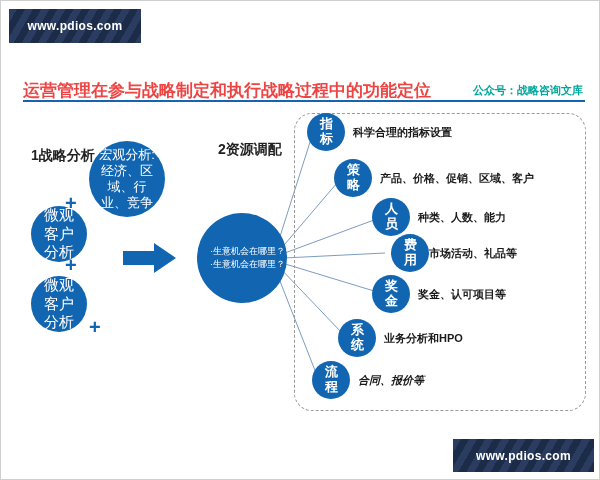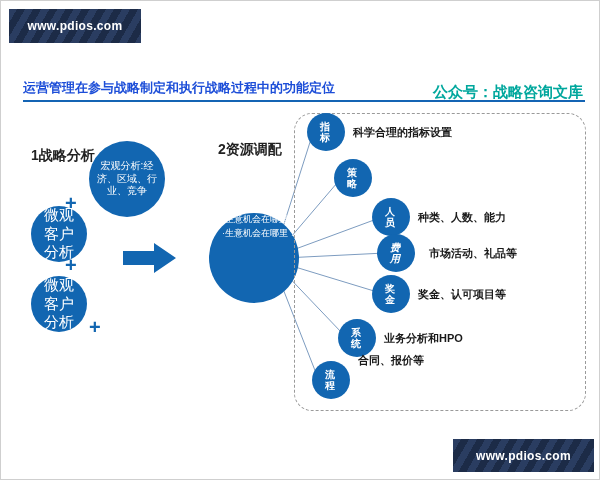--- a/index.html
+++ b/index.html
@@ -7,46 +7,46 @@
   .page { position:relative; width:600px; height:480px; background:#fff;
           border:1px solid #cfcfcf; overflow:hidden; }
 
   .banner { position:absolute; display:flex; align-items:center; justify-content:center;
             color:#fff; font-size:12px; font-weight:bold; letter-spacing:.3px;
             background:repeating-linear-gradient(120deg,#2a3d61 0px,#2a3d61 7px,#1c2b47 7px,#1c2b47 14px); }
   .banner-top { left:8px; top:8px; width:132px; height:34px; }
   .banner-bottom { left:452px; top:438px; width:141px; height:33px; }
 
   .title { position:absolute; left:22px; top:78px; width:430px;
-           color:#1d4ed8; font-size:13px; font-weight:bold; }
+           color:#ef4444; font-size:17px; font-weight:bold; }
   .account { position:absolute; right:16px; top:82px; color:#00a79d;
-             font-size:15px; font-weight:bold; }
+             font-size:11px; font-weight:bold; }
   .rule { position:absolute; left:22px; top:99px; width:562px; height:2px; background:#1464b4; }
 
   .section-label { position:absolute; color:#222; font-size:14px; font-weight:bold; }
 
   .circle { position:absolute; border-radius:50%; background:#1266b1; color:#fff;
             display:flex; align-items:center; justify-content:center; text-align:center; }
-  .circle.big { width:76px; height:76px; font-size:10px; padding:6px; line-height:1.25;align-items:center; }
+  .circle.big { width:76px; height:76px; font-size:13px; padding:6px; line-height:1.25;align-items:center; }
   .circle.small { width:56px; height:56px; font-size:15px; padding:6px; line-height:1.25; }
 
   .plus { position:absolute; color:#1266b1; font-size:20px; font-weight:bold; line-height:1; }
 
-  .hub { position:absolute; left:208px; top:212px; width:90px; height:90px; border-radius:50%;
+  .hub { position:absolute; left:196px; top:212px; width:90px; height:90px; border-radius:50%;
          background:#1266b1; color:#fff; display:flex; flex-direction:column;
-         padding-left:13px; font-size:9px; line-height:1.5;
+         justify-content:center; padding-left:13px; font-size:9px; line-height:1.5;
          text-align:left; }
 
   .dashed-box { position:absolute; left:293px; top:112px; width:292px; height:298px;
                 border:1.5px dashed #9a9a9a; border-radius:18px; }
 
   .node { position:absolute; width:38px; height:38px; border-radius:50%; background:#1266b1;
           color:#fff; display:flex; align-items:center; justify-content:center; }
-  .node span { display:block; width:12px; font-size:10px; font-weight:bold;
-               line-height:1.15; word-break:break-all; text-align:left; }
+  .node span { display:block; width:12px; font-size:13px; font-weight:bold;
+               line-height:1.15; word-break:break-all; text-align:right; }
   .node-label { position:absolute; color:#1a1a1a; font-size:11px; font-weight:bold;
                 white-space:nowrap; }
 
   svg.overlay { position:absolute; left:0; top:0; pointer-events:none; }
 </style>
 </head>
 <body>
 
 <div class="page">
 
@@ -96,39 +96,40 @@
   <div class="dashed-box"></div>
 
   <div class="node" style="left:306px; top:112px;">
     <span>指标</span>
   </div>
   <div class="node-label" style="left:352px; top:124px;">科学合理的指标设置</div>
 
   <div class="node" style="left:333px; top:158px;">
     <span>策略</span>
   </div>
+  <div class="node-label" style="left:379px; top:170px;">产品、价格、促销、区域、客户</div>
 
   <div class="node" style="left:371px; top:197px;">
     <span>人员</span>
   </div>
   <div class="node-label" style="left:417px; top:209px;">种类、人数、能力</div>
 
-  <div class="node" style="left:376px; top:233px;font-style:italic;">
+  <div class="node" style="left:390px; top:233px;">
     <span>费用</span>
   </div>
   <div class="node-label" style="left:428px; top:245px;text-align:center;">市场活动、礼品等</div>
 
   <div class="node" style="left:371px; top:274px;">
     <span>奖金</span>
   </div>
   <div class="node-label" style="left:417px; top:286px;">奖金、认可项目等</div>
 
   <div class="node" style="left:337px; top:318px;">
     <span>系统</span>
   </div>
   <div class="node-label" style="left:383px; top:330px;">业务分析和HPO</div>
 
   <div class="node" style="left:311px; top:360px;">
     <span>流程</span>
   </div>
-  <div class="node-label" style="left:357px; top:352px;">合同、报价等</div>
+  <div class="node-label" style="left:357px; top:372px;font-style:italic;">合同、报价等</div>
 
 </div>
 
 </body></html>

